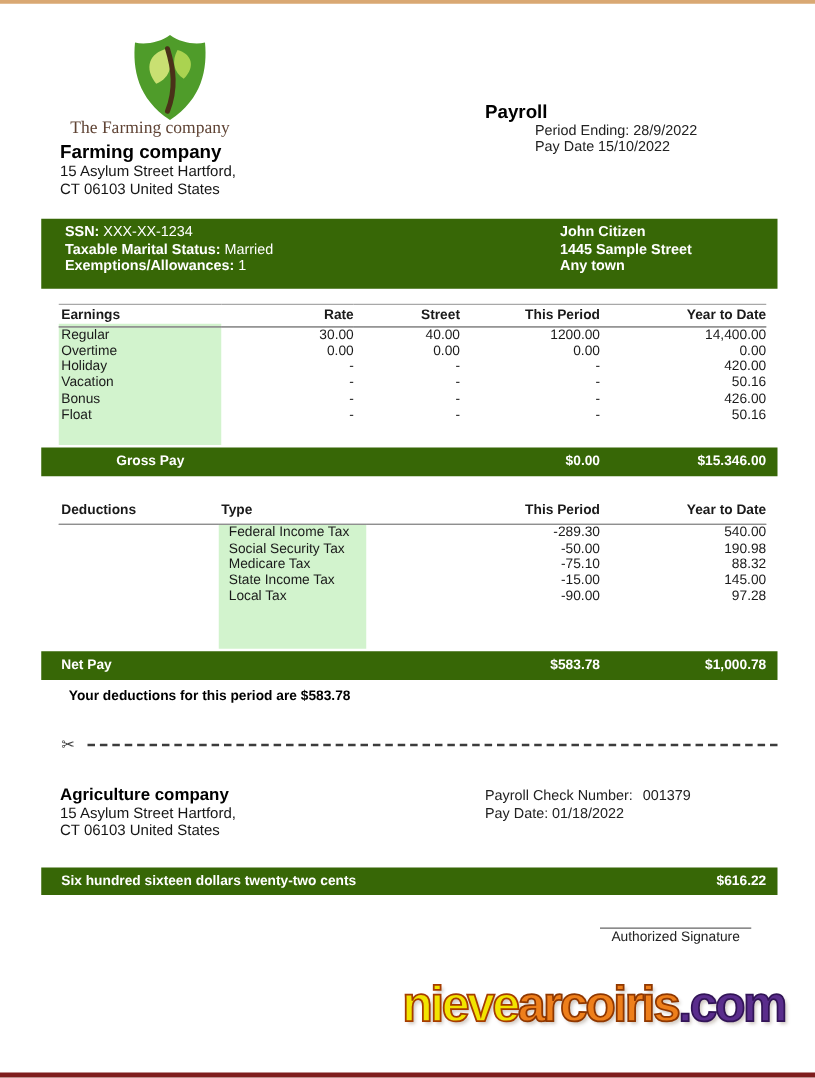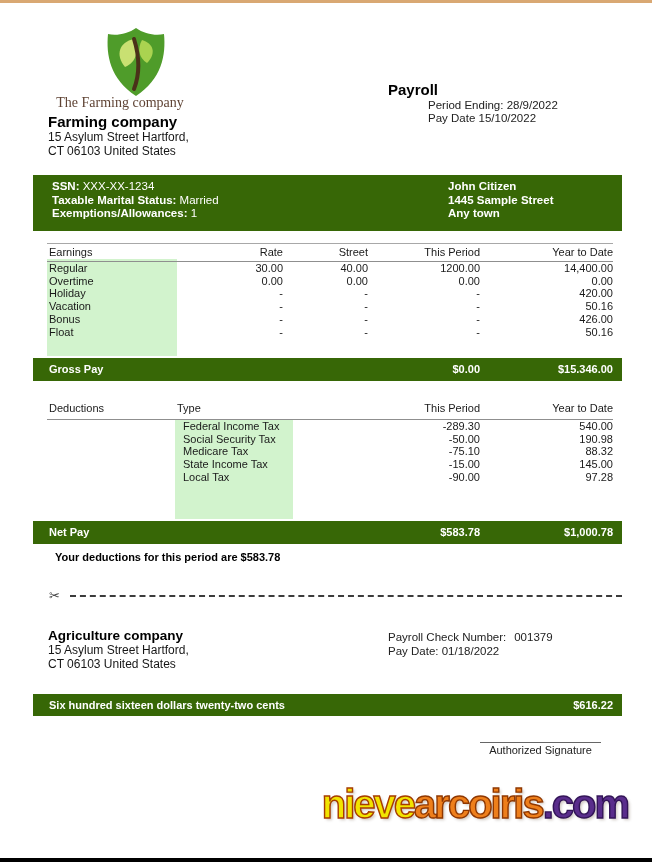--- a/index.html
+++ b/index.html
@@ -1,19 +1,19 @@
 <!DOCTYPE html>
 <html><head>
 <meta charset="utf-8">
 <style>
   * { margin: 0; padding: 0; box-sizing: border-box; }
   body { background: #ffffff; font-family: "Liberation Sans", sans-serif; color: #1a1a1a; }
   .page {
     position: relative; width: 652px; height: 862px; background: #ffffff;
-    border-top: 3px solid #d9a873; border-bottom: 4px solid #000000; overflow: hidden;
+    border-top: 3px solid #d9a873; border-bottom: 4px solid #7f1d1d; overflow: hidden;
   }
 
   
   .shield { position: absolute; left: 104px; top: 24px; }
   .brand { position: absolute; left: 40px; top: 92px; width: 160px; text-align: center;
            font-family: "Liberation Serif", "DejaVu Serif", serif; font-size: 14px; color: #5f4334; }
   .company { position: absolute; left: 48px; top: 110px; }
   .company .name { font-size: 15px; font-weight: bold; color: #000; line-height: 18px; }
   .company .addr, .checkco .addr { font-size: 12px; line-height: 13.5px; color: #161616; }
   .payroll { position: absolute; left: 388px; top: 78px; }
@@ -23,40 +23,40 @@
   
   .empbar { position: absolute; left: 33px; top: 172px; width: 589px; height: 56px;
             background: #376706; color: #ffffff; font-size: 11.5px; }
   .empbar .lines { position: absolute; top: 5px; line-height: 13.5px; }
   .emp-left { left: 19px; }
   .emp-right { left: 415px; font-weight: bold; }
   .empbar b { font-weight: bold; }
 
   
   .tbl { position: absolute; border-collapse: collapse; table-layout: fixed; width: 566px; left: 47px; z-index: 2; }
-  .tbl th { font-size: 11px; font-weight: normal; text-align: right; padding: 2px 0 3px 0; }
+  .tbl th { font-size: 11px; font-weight: bold; text-align: right; padding: 2px 0 3px 0; }
   .tbl th.l, .tbl td.l { text-align: left; padding-left: 2px; }
   .tbl td { font-size: 11px; line-height: 12.7px; text-align: right; padding: 0; }
   .tbl td.t { text-align: left; padding-left: 8px; }
   #earnTbl { top: 240px; }
   #earnTbl thead th { border-top: 1px solid #a8a8a8; border-bottom: 1px solid #8f8f8f; }
   #dedTbl { top: 397px; }
   #dedTbl thead th { border-bottom: 1px solid #8f8f8f; padding-bottom: 5px; }
 
   .colbg { position: absolute; background: #d2f3cd; z-index: 1; }
   #earnColBg { left: 47px; top: 256px; width: 130px; height: 97px; }
   #dedColBg { left: 175px; top: 417px; width: 118px; height: 99px; }
 
   
   .bar { position: absolute; left: 33px; width: 589px; height: 23px; background: #376706;
          color: #fff; font-size: 11px; font-weight: bold; line-height: 23px; z-index: 3; }
   .bar .lbl { padding-left: 16px; }
   .bar .v1 { position: absolute; top: 0; right: 142px; }
   .bar .v2 { position: absolute; top: 0; right: 9px; }
-  #grossBar { top: 355px; }
+  #grossBar { top: 355px; padding-left: 44px; }
   #netBar { top: 518px; }
   #amtBar { top: 691px; height: 22px; line-height: 22px; }
 
   .note { position: absolute; left: 55px; top: 548px; font-size: 11px; font-weight: bold; color: #000; }
 
   
   .cutline { position: absolute; left: 33px; top: 585px; width: 589px; display: flex; align-items: center; }
   .cutline .scis { font-size: 13px; color: #444; margin-left: 16px; margin-right: 10px; line-height: 16px; }
   .cutline .dash { flex: 1; border-top: 2px dashed #3c3c3c; height: 0; }
 

